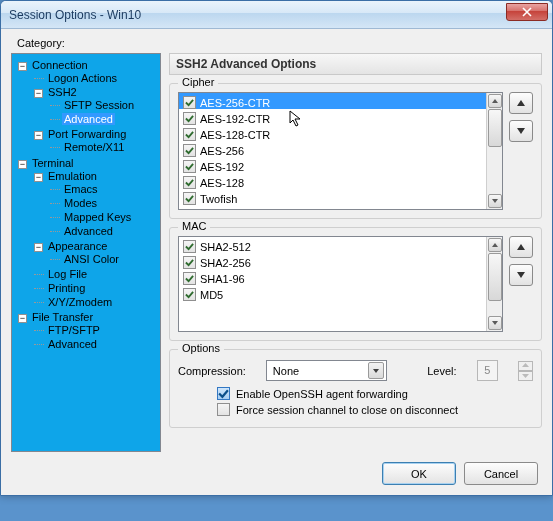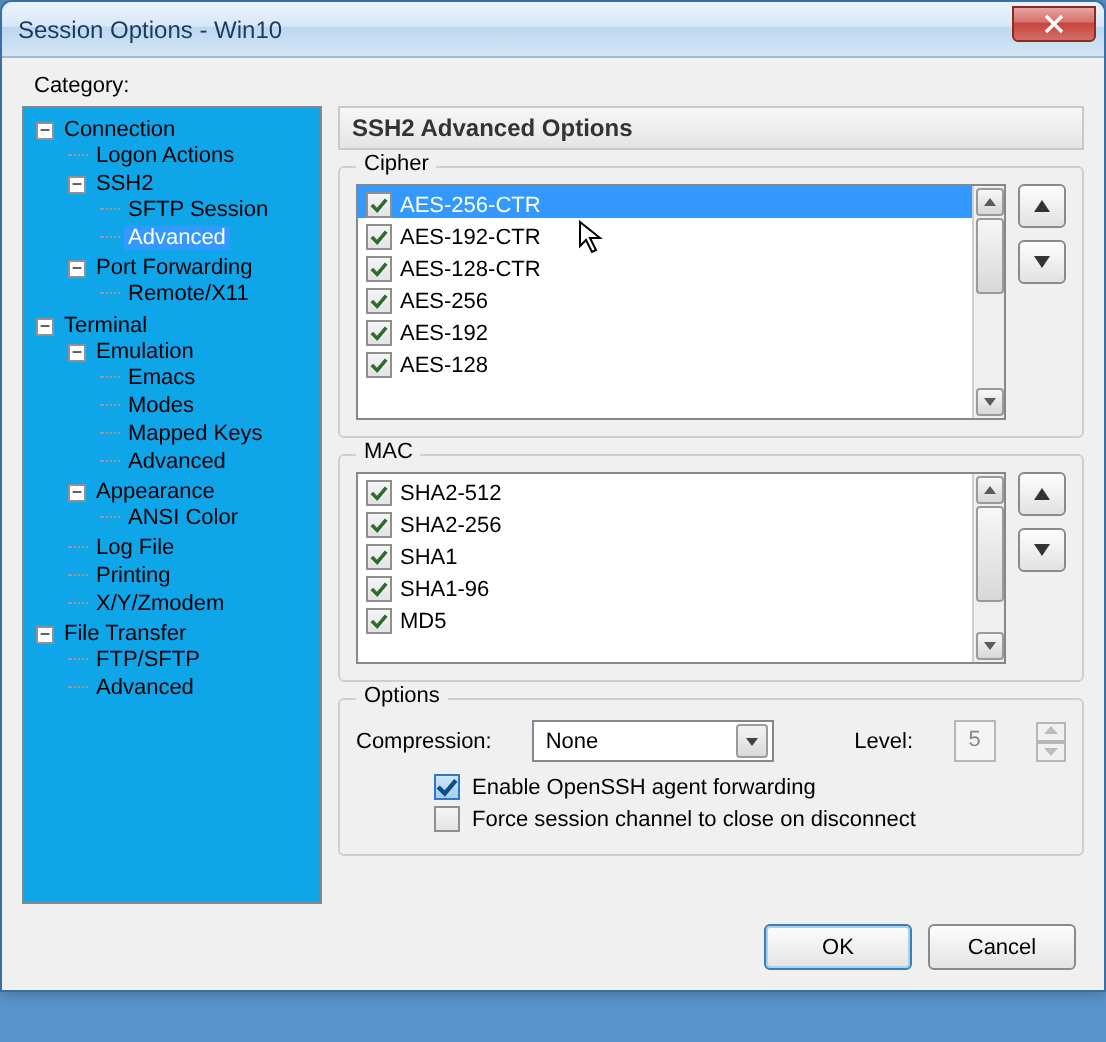--- a/index.html
+++ b/index.html
@@ -296,20 +296,28 @@
                     <span>AES-192</span>
                   </div>
                   <div class="list-item">
                     <span class="chk">
                       <svg viewBox="0 0 10 10">
                         <path d="M1 5 L4 8 L9 2" stroke="#2f6b2f" stroke-width="2" fill="none"></path>
                       </svg>
                     </span>
                     <span>AES-128</span>
                   </div>
+                  <div class="list-item">
+                    <span class="chk">
+                      <svg viewBox="0 0 10 10">
+                        <path d="M1 5 L4 8 L9 2" stroke="#2f6b2f" stroke-width="2" fill="none"></path>
+                      </svg>
+                    </span>
+                    <span>Twofish</span>
+                  </div>
                 </div>
               <div class="scroll">
                 <div class="arrow">
                     <svg width="8" height="8">
                       <path d="M1 6 L4 2 L7 6 Z" fill="#5a5a5a"></path>
                     </svg>
                   </div>
                 <div class="thumb"></div>
                 <div class="track"></div>
                 <div class="arrow">
@@ -350,28 +358,20 @@
                     </span>
                     <span>SHA2-512</span>
                   </div>
                   <div class="list-item">
                     <span class="chk">
                       <svg viewBox="0 0 10 10">
                         <path d="M1 5 L4 8 L9 2" stroke="#2f6b2f" stroke-width="2" fill="none"></path>
                       </svg>
                     </span>
                     <span>SHA2-256</span>
-                  </div>
-                  <div class="list-item">
-                    <span class="chk">
-                      <svg viewBox="0 0 10 10">
-                        <path d="M1 5 L4 8 L9 2" stroke="#2f6b2f" stroke-width="2" fill="none"></path>
-                      </svg>
-                    </span>
-                    <span>SHA1</span>
                   </div>
                   <div class="list-item">
                     <span class="chk">
                       <svg viewBox="0 0 10 10">
                         <path d="M1 5 L4 8 L9 2" stroke="#2f6b2f" stroke-width="2" fill="none"></path>
                       </svg>
                     </span>
                     <span>SHA1-96</span>
                   </div>
                   <div class="list-item">

